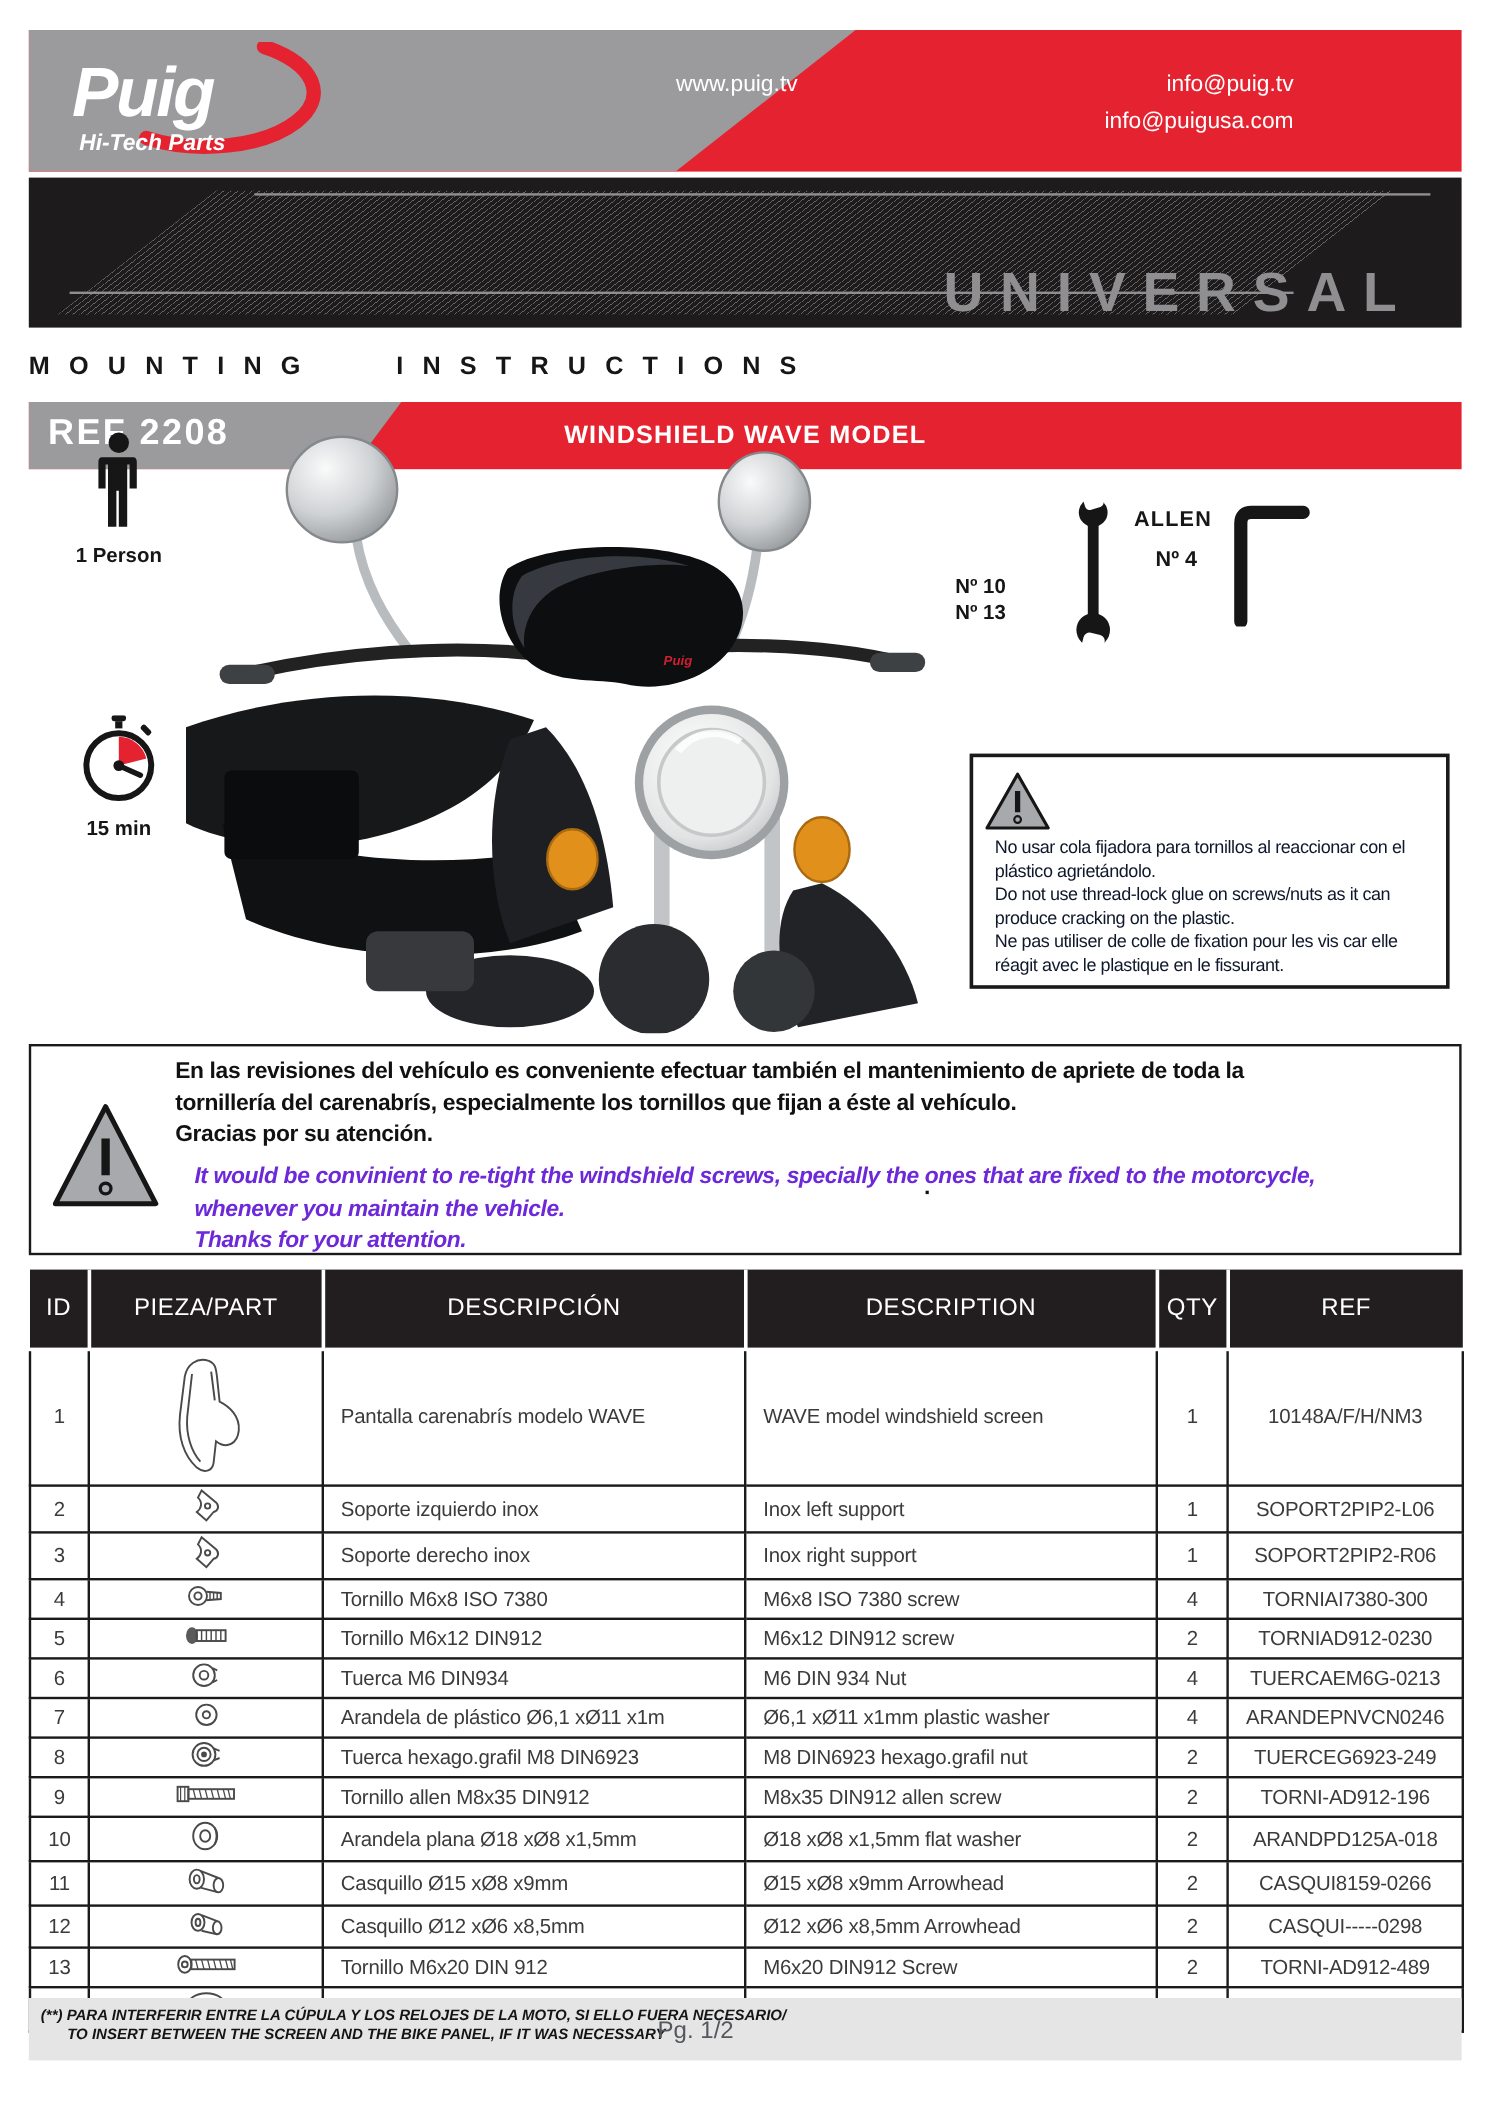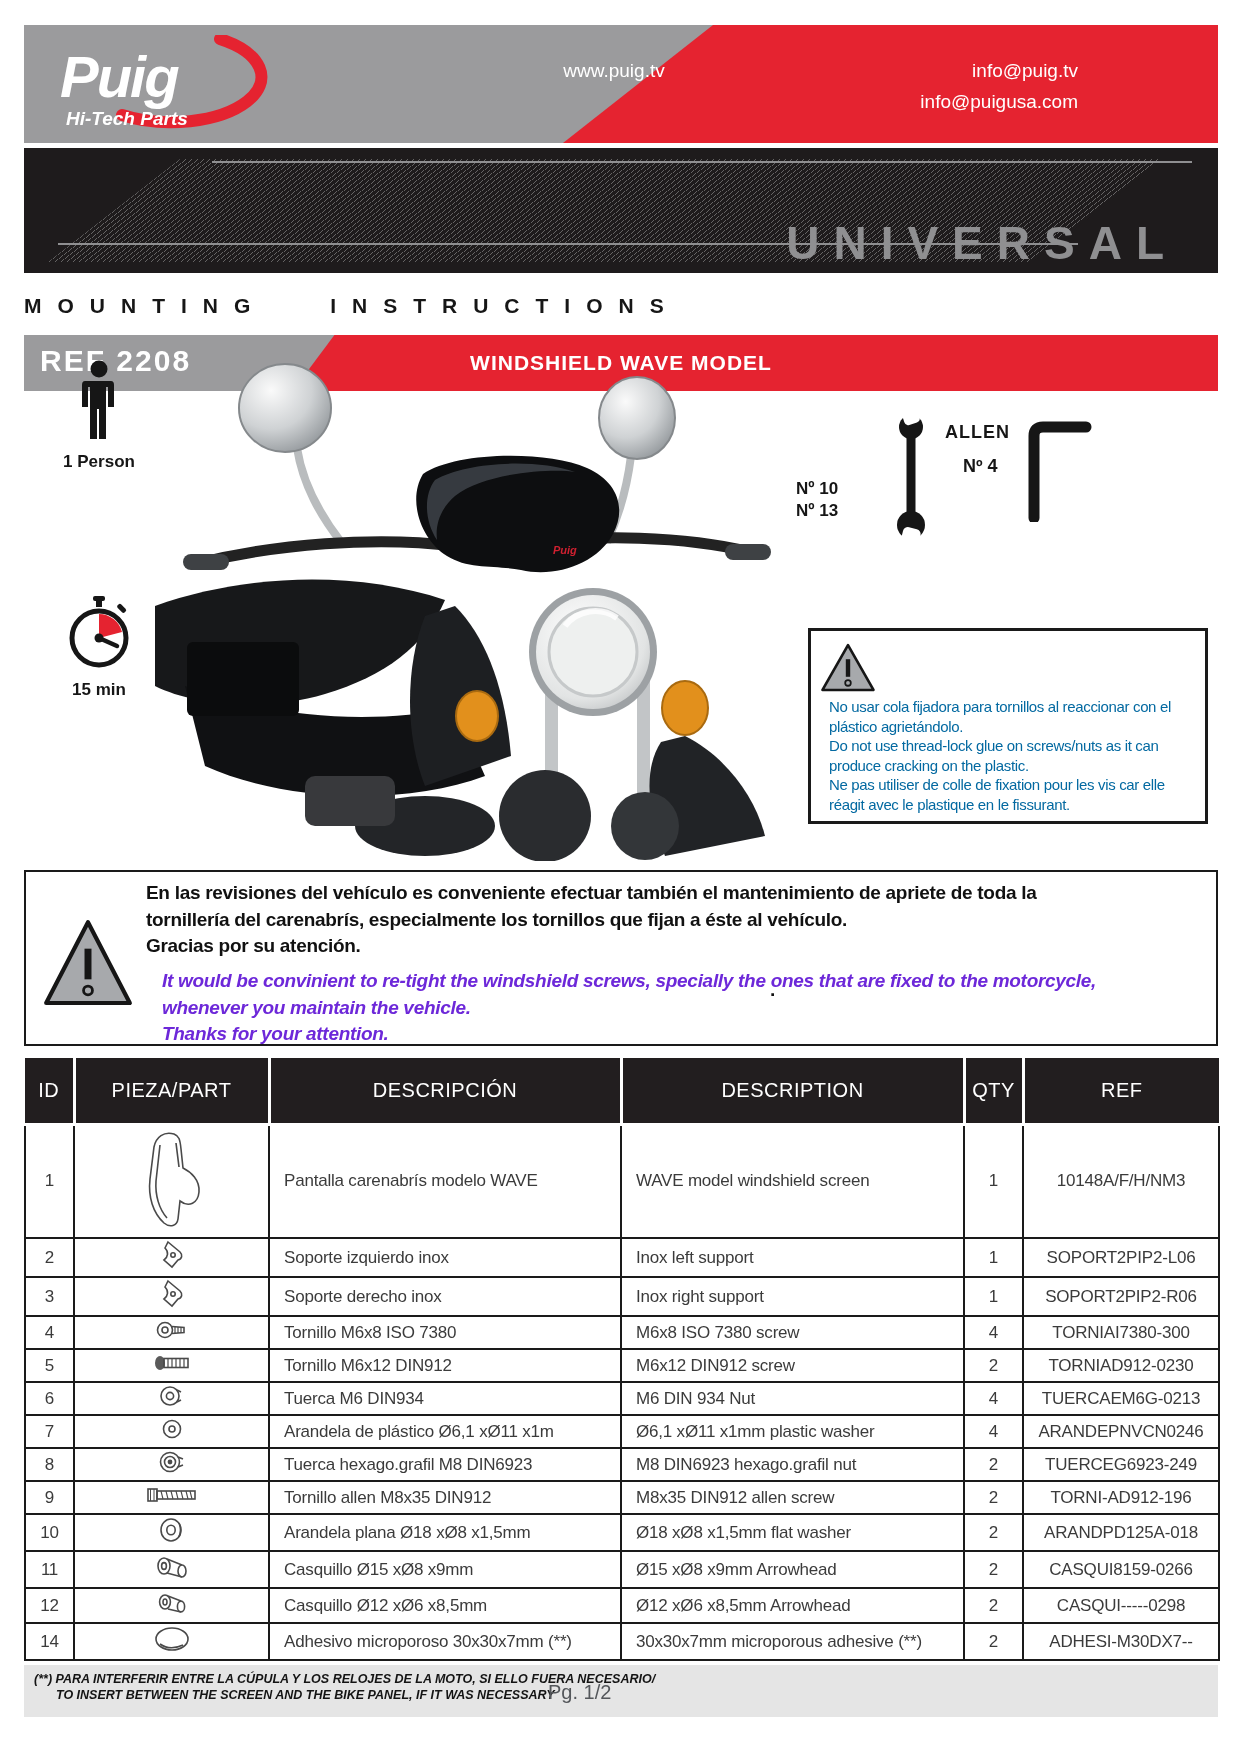--- a/index.html
+++ b/index.html
@@ -50,21 +50,21 @@
   .wrench-svg { position:absolute; left:893px; top:414px; }
   .allenkey-svg { position:absolute; left:1020px; top:418px; }
 
   .moto { position:absolute; left:125px; top:356px; }
 
   
   .gluebox { position:absolute; left:808px; top:628px; width:400px; height:196px;
              background:#fff; border:3px solid #1a1a1a; }
   .gluebox .tri { position:absolute; left:8px; top:10px; }
   .gluebox .txt { position:absolute; left:18px; right:6px; top:66px;
-                  font-size:15px; letter-spacing:-0.35px; line-height:19.5px; color:#0369a1; }
+                  font-size:15px; letter-spacing:-0.35px; line-height:19.5px; color:#0f172a; }
 
   
   .maintbox { position:absolute; left:24px; top:870px; width:1194px; height:176px;
               background:#fff; border:2px solid #1a1a1a; }
   .maintbox .tri { position:absolute; left:16px; top:44px; }
   .maint-es { position:absolute; left:120px; top:8px; font-size:19px; font-weight:bold;
               letter-spacing:-0.3px; line-height:26.5px; color:#111; }
   .maint-en { position:absolute; left:136px; top:96px; font-size:19px; font-weight:bold;
               letter-spacing:-0.3px; line-height:26.5px; color:#6d28d9;font-style:italic; }
   .maint-dot { position:absolute; left:744px; top:112px; font-size:19px; font-weight:bold; color:#111; }
@@ -406,20 +406,33 @@
               <ellipse cx="9" cy="13" rx="2" ry="3" fill="none" stroke="#4a4a4a" stroke-width="1.6"></ellipse>
               <path d="M12 7 L25 12 M12 20 L25 23" fill="none" stroke="#4a4a4a" stroke-width="1.6"></path>
               <ellipse cx="25" cy="17.5" rx="3.6" ry="5.4" fill="none" stroke="#4a4a4a" stroke-width="1.6"></ellipse>
             </svg></td>
           <td class="td-es">Casquillo Ø12 xØ6 x8,5mm</td>
           <td class="td-en">Ø12 xØ6 x8,5mm Arrowhead</td>
           <td class="td-qty">2</td>
           <td class="td-ref">CASQUI-----0298</td>
         </tr>
         <tr>
+          <td class="td-id">13</td>
+          <td class="td-icon"><svg width="52" height="22" viewBox="0 0 52 22">
+              <ellipse cx="8" cy="11" rx="5.5" ry="7" fill="none" stroke="#4a4a4a" stroke-width="1.6"></ellipse>
+              <circle cx="8" cy="11" r="2.4" fill="none" stroke="#4a4a4a" stroke-width="1.6"></circle>
+              <rect x="13.5" y="7" width="36" height="8" fill="none" stroke="#4a4a4a" stroke-width="1.6"></rect>
+              <path d="M17 7 L19 15 M22 7 L24 15 M27 7 L29 15 M32 7 L34 15 M37 7 L39 15 M42 7 L44 15 M46 7 L48 15" stroke="#4a4a4a" stroke-width="1.1"></path>
+            </svg></td>
+          <td class="td-es">Tornillo M6x20 DIN 912</td>
+          <td class="td-en">M6x20 DIN912 Screw</td>
+          <td class="td-qty">2</td>
+          <td class="td-ref">TORNI-AD912-489</td>
+        </tr>
+        <tr>
           <td class="td-id">14</td>
           <td class="td-icon"><svg width="44" height="30" viewBox="0 0 44 30">
               <ellipse cx="22" cy="15" rx="16" ry="11" fill="none" stroke="#4a4a4a" stroke-width="1.6"></ellipse>
               <path d="M10 20 Q20 27 33 21" fill="none" stroke="#4a4a4a" stroke-width="1.6"></path>
             </svg></td>
           <td class="td-es">Adhesivo microporoso 30x30x7mm (**)</td>
           <td class="td-en">30x30x7mm microporous adhesive (**)</td>
           <td class="td-qty">2</td>
           <td class="td-ref">ADHESI-M30DX7--</td>
         </tr>

